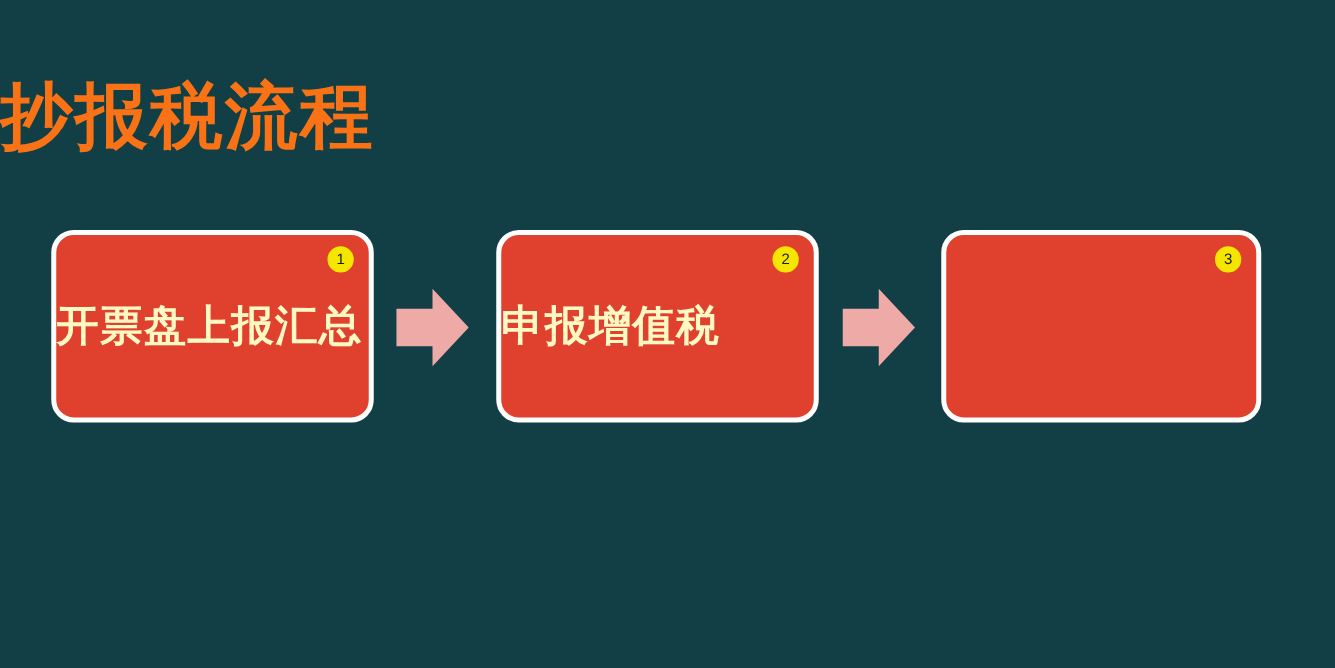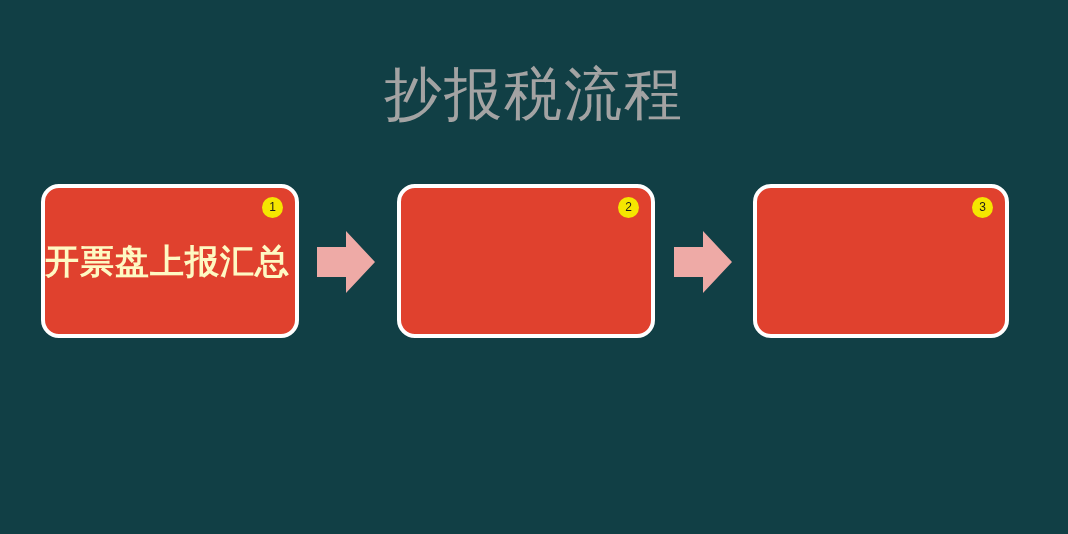--- a/index.html
+++ b/index.html
@@ -22,25 +22,25 @@
     height: 534px;
     background: #113f45;
   }
 
   
   #title {
     position: absolute;
     left: 0;
     top: 58px;
     width: 1068px;
-    text-align: center;
-    color: #a3a3a3;
+    text-align: left;
+    color: #f97316;
     font-size: 58px;
     line-height: 72px;
-    font-weight: 400;
+    font-weight: 700;
     letter-spacing: 2px;
     white-space: nowrap;
   }
 
   
   #flow {
     position: absolute;
     left: 0;
     top: 184px;
     width: 1068px;
@@ -116,20 +116,21 @@
     </div>
 
     <div class="arrow a1">
       <svg viewBox="0 0 58 62" xmlns="http://www.w3.org/2000/svg">
         <polygon points="0,16 29,16 29,0 58,31 29,62 29,46 0,46" fill="#eeaaa6"></polygon>
       </svg>
     </div>
 
     <div class="step-box b2">
       <div class="badge">2</div>
+      <div class="step-label">申报增值税</div>
     </div>
 
     <div class="arrow a2">
       <svg viewBox="0 0 58 62" xmlns="http://www.w3.org/2000/svg">
         <polygon points="0,16 29,16 29,0 58,31 29,62 29,46 0,46" fill="#eeaaa6"></polygon>
       </svg>
     </div>
 
     <div class="step-box b3">
       <div class="badge">3</div>

